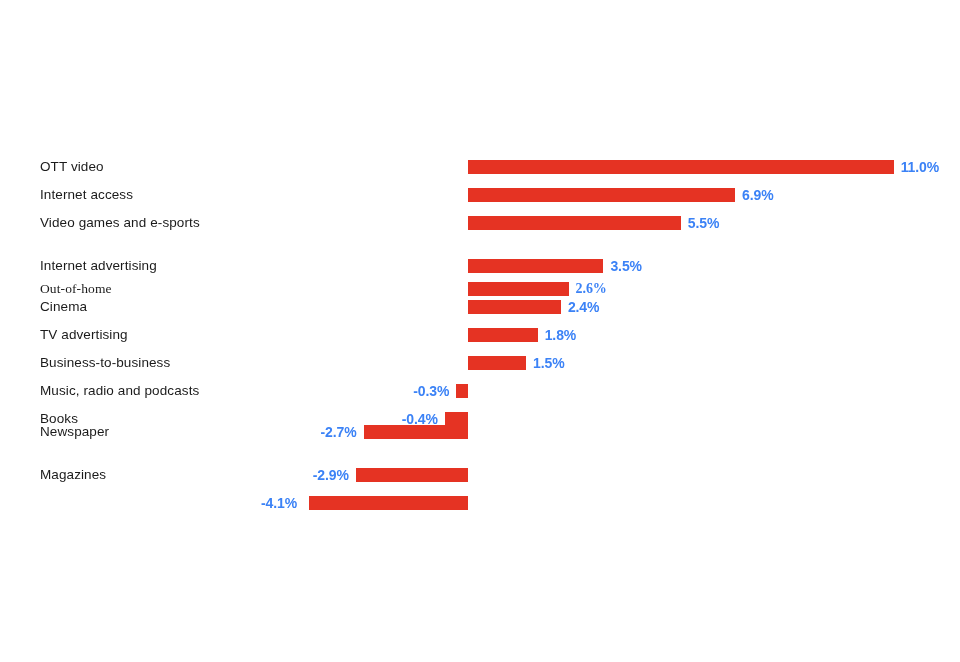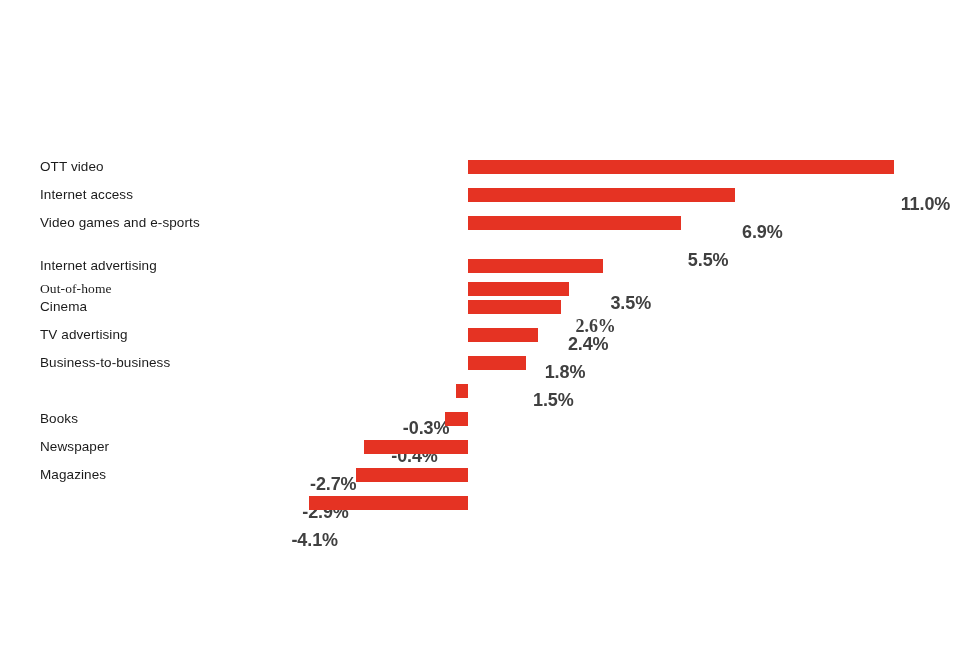--- a/index.html
+++ b/index.html
@@ -50,26 +50,25 @@
     position: absolute;
     top: 7px;
     height: 14px;
     background: #e53323;
   }
   .val-label {
     position: absolute;
     top: 0;
     height: 28px;
     line-height: 28px;
-    font-size: 18px;
+    font-size: 14px;
     font-weight: 700;
-    color: #404040;
+    color: #3b82f6;
     white-space: nowrap;
     letter-spacing: -0.1px;
-    margin-top: 37px;
   }
   .val-label.pos { text-align: left; }
   .val-label.neg { text-align: right; }
 </style>
 </head>
 <body>
 
 <div id="chart-root">
   <div id="plot">
       <div class="row" style="top: 153px;">
@@ -106,36 +105,37 @@
         <span class="cat-label">TV advertising</span>
         <div class="bar" style="background: rgb(229, 51, 35); width: 69.66px; left: 468px;"></div>
         <span class="val-label pos" style="left: 544.66px;">1.8%</span>
       </div>
       <div class="row" style="top: 349px;">
         <span class="cat-label">Business-to-business</span>
         <div class="bar" style="background: rgb(229, 51, 35); width: 58.05px; left: 468px;"></div>
         <span class="val-label pos" style="left: 533.05px;">1.5%</span>
       </div>
       <div class="row" style="top: 377px;">
+        <span class="cat-label">Music, radio and podcasts</span>
         <div class="bar" style="background: rgb(229, 51, 35); width: 11.61px; left: 456.39px;"></div>
         <span class="val-label neg" style="right: 510.61px;">-0.3%</span>
       </div>
       <div class="row" style="top: 405px; text-decoration: underline;">
         <span class="cat-label">Books</span>
         <div class="bar" style="background: rgb(229, 51, 35); width: 23.22px; left: 444.78px;"></div>
         <span class="val-label neg" style="right: 522.22px;">-0.4%</span>
       </div>
-      <div class="row" style="top: 433px;">
+      <div class="row" style="top: 418px;">
         <span class="cat-label">Newspaper</span>
         <div class="bar" style="background: rgb(229, 51, 35); width: 104.49px; left: 363.51px;"></div>
         <span class="val-label neg" style="right: 603.49px;">-2.7%</span>
       </div>
       <div class="row" style="top: 461px;">
         <span class="cat-label">Magazines</span>
         <div class="bar" style="background: rgb(229, 51, 35); width: 112.23px; left: 355.77px;"></div>
         <span class="val-label neg" style="right: 611.23px;">-2.9%</span>
       </div>
       <div class="row" style="top: 489px;">
         <div class="bar" style="background: rgb(229, 51, 35); width: 158.67px; left: 309.33px;"></div>
-        <span class="val-label neg" style="right: 622px;">-4.1%</span>
+        <span class="val-label neg" style="right: 663px;">-4.1%</span>
       </div>
     </div>
 </div>
 
 </body></html>

